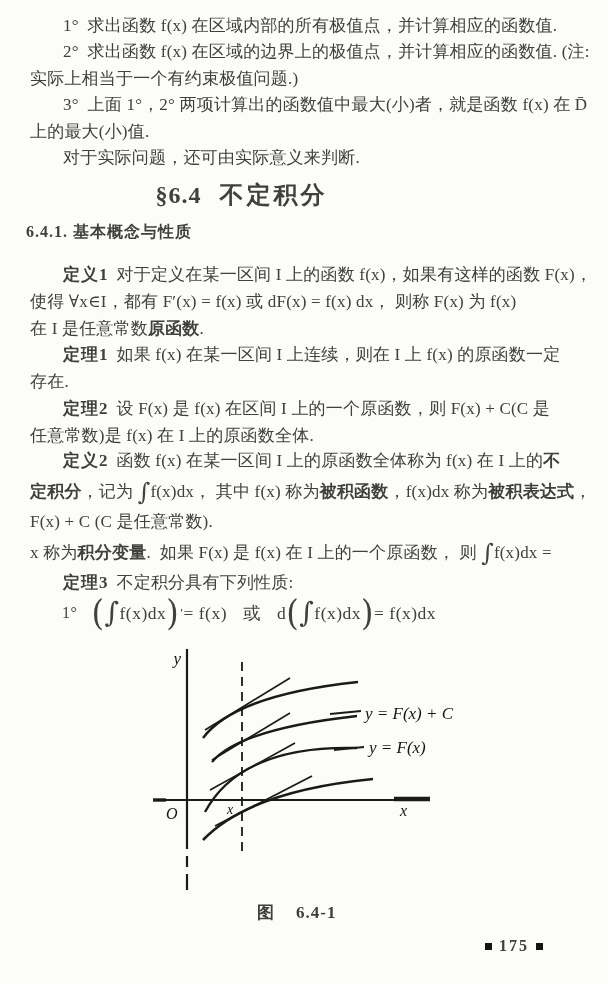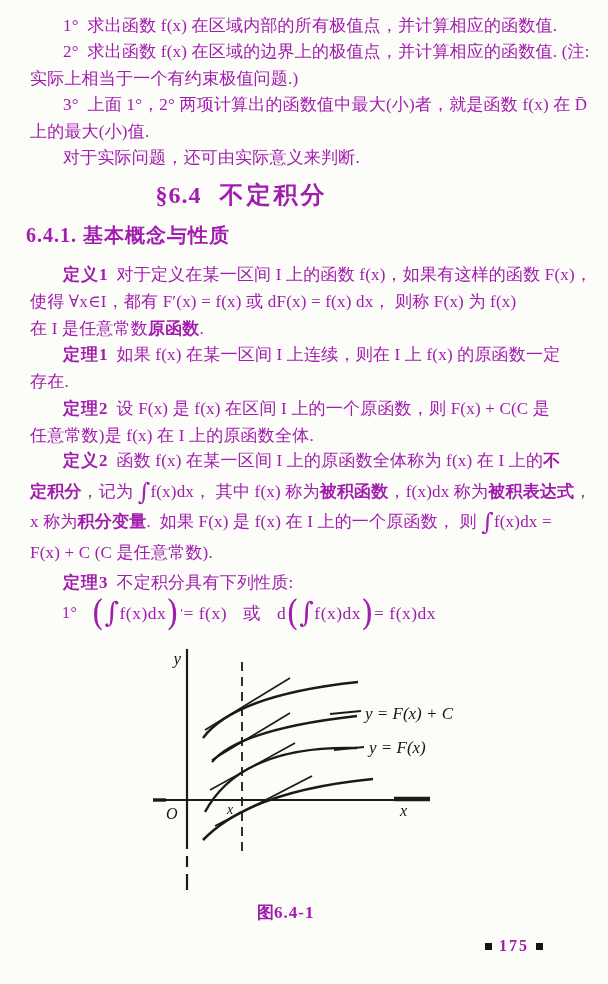--- a/index.html
+++ b/index.html
@@ -1,36 +1,36 @@
 <!DOCTYPE html>
 <html><head>
 <meta charset="utf-8">
 <style>
   html,body{margin:0;padding:0;}
   body{background:#e8e8e6;}
   .page{
     position:relative;width:608px;height:984px;margin:0 auto;
-    background:#fcfcf9;color:#a21caf;overflow:hidden;
+    background:#fcfcf9;color:#404040;overflow:hidden;
     font-family:"Liberation Serif","DejaVu Serif",serif;
   }
   .txt{position:absolute;left:30px;width:564px;font-size:17px;}
   .line{white-space:pre-wrap;letter-spacing:0.2px;}
   .ind{padding-left:33px;}
   .b{font-weight:bold;}
   .lbl{font-weight:bold;letter-spacing:1px;margin-right:8px;margin-top:24px;}
 
   #intro{top:13px;}
   #intro .line{line-height:26.4px;}
 
   #heading{position:absolute;top:179px;left:0;width:483px;text-align:center;
     font-size:24px;font-weight:bold;}
   #heading .sec{margin-right:18px;letter-spacing:1px;}
   #heading .ttl{letter-spacing:3px;}
 
-  #subheading{position:absolute;top:222px;left:26px;font-size:20px;font-weight:600;
+  #subheading{position:absolute;top:222px;left:26px;font-size:16px;font-weight:600;
     letter-spacing:1px;text-align:right;}
 
   #block1{top:262px;}
   #block1 .line{line-height:26.8px;}
 
   #block2{top:446px;}
   #block2 .line{line-height:30.6px;}
   .intg{font-size:24px;line-height:1;vertical-align:-3px;font-family:"DejaVu Serif",serif;}
 
   #formula{position:absolute;top:592px;left:62px;height:42px;display:flex;
@@ -41,21 +41,21 @@
   .bigint{font-size:28px;line-height:1;vertical-align:-5px;
     font-family:"DejaVu Serif",serif;}
   .prime{font-size:13px;vertical-align:11px;margin-left:1px;}
   .orgap{margin:0 16px;}
 
   #figure{position:absolute;top:645px;left:0;}
   #figure text{font-style:italic;fill:#151515;}
   .stroke{stroke:#1a1a1a;fill:none;}
 
   #caption{position:absolute;top:901px;left:257px;font-size:17px;font-weight:600;}
-  #caption .cap-num{letter-spacing:1px;}
+  #caption .cap-num{margin-left:22px;letter-spacing:1px;}
 
   #pagenum{position:absolute;top:937px;left:478px;font-size:16px;font-weight:bold;
     letter-spacing:2px;display:flex;align-items:center;text-align:center;}
   .pgdot{display:inline-block;width:7px;height:7px;background:#141414;margin:0 7px;}
 </style>
 </head>
 <body>
 
 <div class="page">
 
@@ -82,22 +82,22 @@
     <div class="line ind"><span class="lbl">定理1</span><span>如果 f(x) 在某一区间 I 上连续，则在 I 上 f(x) 的原函数一定</span></div>
     <div class="line">存在.</div>
 
     <div class="line ind"><span class="lbl">定理2</span><span>设 F(x) 是 f(x) 在区间 I 上的一个原函数，则 F(x) + C(C 是</span></div>
     <div class="line">任意常数)是 f(x) 在 I 上的原函数全体.</div>
   </div>
 
   <div class="txt" id="block2">
     <div class="line ind"><span class="lbl">定义2</span><span>函数 f(x) 在某一区间 I 上的原函数全体称为 f(x) 在 I 上的</span><span class="b">不</span></div>
     <div class="line"><span class="b">定积分</span><span>，记为 </span><span class="intg">∫</span><span>f(x)dx， 其中 f(x) 称为</span><span class="b">被积函数</span><span>，f(x)dx 称为</span><span class="b">被积表达式</span><span>，</span></div>
+    <div class="line">F(x) + C (C 是任意常数).</div>
     <div class="line"><span>x 称为</span><span class="b">积分变量</span><span>.  如果 F(x) 是 f(x) 在 I 上的一个原函数， 则 </span><span class="intg">∫</span><span>f(x)dx =</span></div>
-    <div class="line">F(x) + C (C 是任意常数).</div>
 
     <div class="line ind"><span class="lbl">定理3</span><span>不定积分具有下列性质:</span></div>
   </div>
 
   <div id="formula">
     <span class="num">1°</span>
     <span class="bigp">(</span>
     <span class="bigint">∫</span>
     <span>f(x)dx</span>
     <span class="bigp">)</span>

